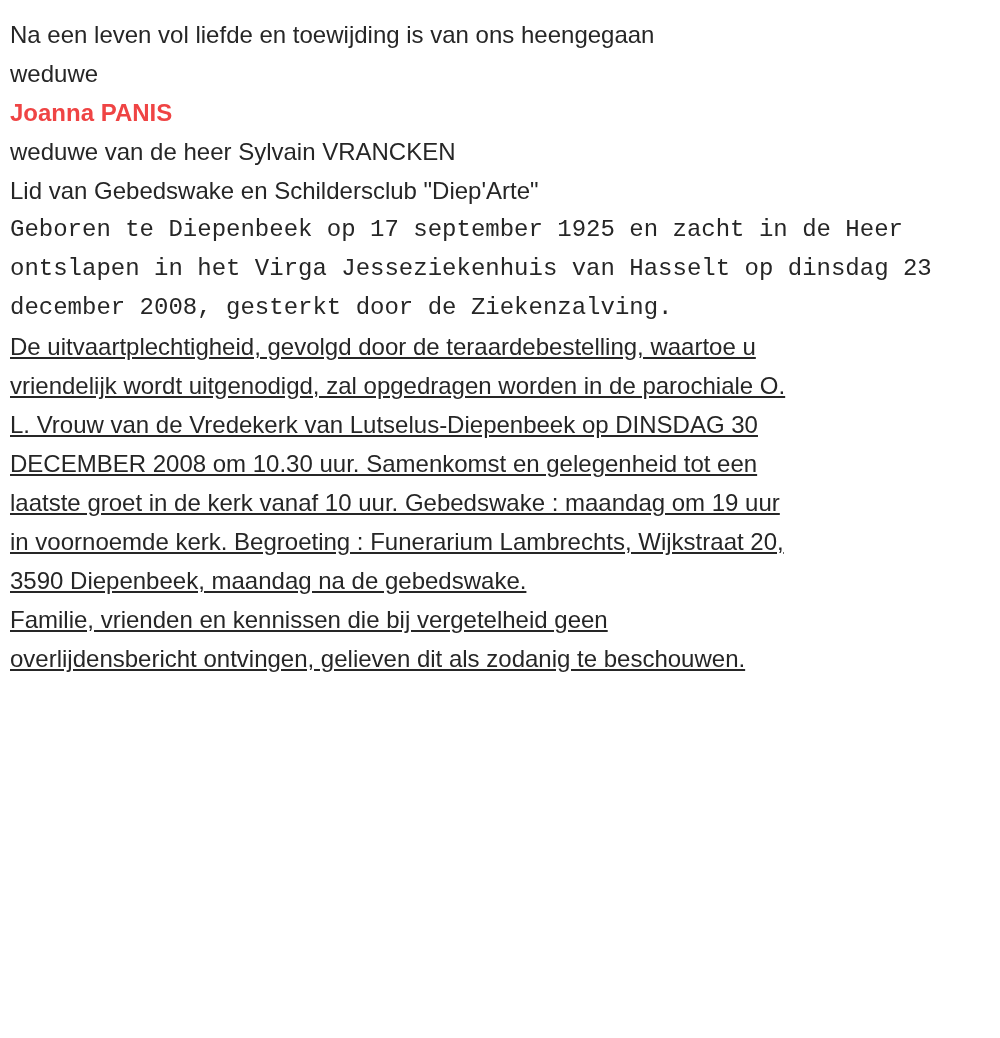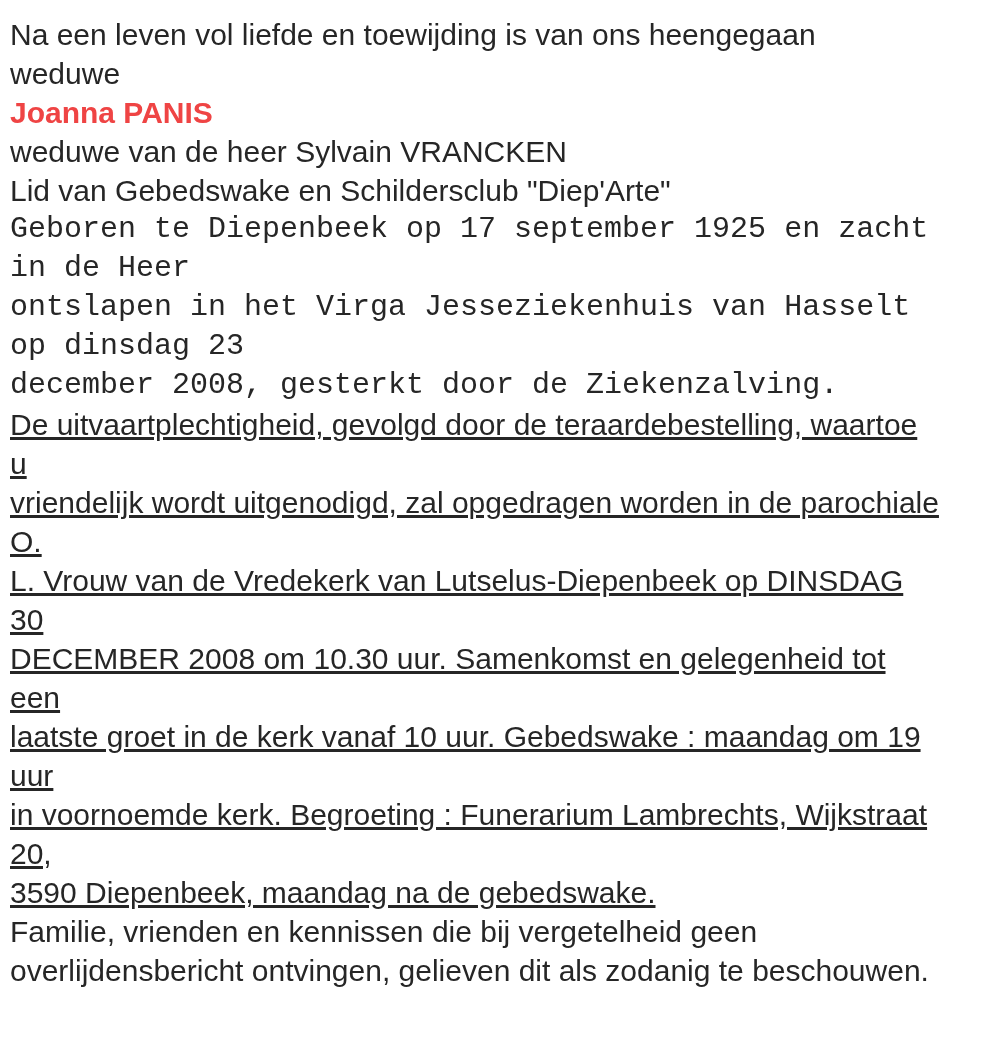--- a/index.html
+++ b/index.html
@@ -7,42 +7,42 @@
     padding: 0;
     background: #ffffff;
   }
   .doc {
     width: 952px;
     height: 1038px;
     box-sizing: border-box;
     padding: 15px 10px 0 10px;
     overflow: hidden;
     font-family: "Liberation Sans", sans-serif;
-    font-size: 30px;
+    font-size: 24px;
     line-height: 39px;
     color: #262626;
     -webkit-font-smoothing: antialiased;
   }
   .doc p {
     margin: 0;
     white-space: pre-line; 
   }
   .deceased-name {
     font-weight: 700;
     color: #ef4444;
   }
   
   .gap-intro     { margin-top: 33px; }  
   .gap-name      { margin-top: 10px; }  
   .gap-widow     { margin-top: 11px; }  
   .gap-member    { margin-top: 42px; }  
   .gap-birth     { margin-top: 40px; font-family: Liberation Mono, monospace; }  
   .gap-funeral   { margin-top: 46px; text-decoration: underline; }  
   .gap-addresses { margin-top: 46px; }  
-  .gap-closing   { margin-top: 40px; }  
+  .gap-closing   { margin-top: 40px; text-decoration: underline; }  
 </style>
 </head>
 <body>
 
 <div class="doc">
   <p>Na een leven vol liefde en toewijding is van ons heengegaan</p>
 
   <p class="gap-intro">weduwe</p>
 
   <p class="gap-name deceased-name">Joanna PANIS</p>

